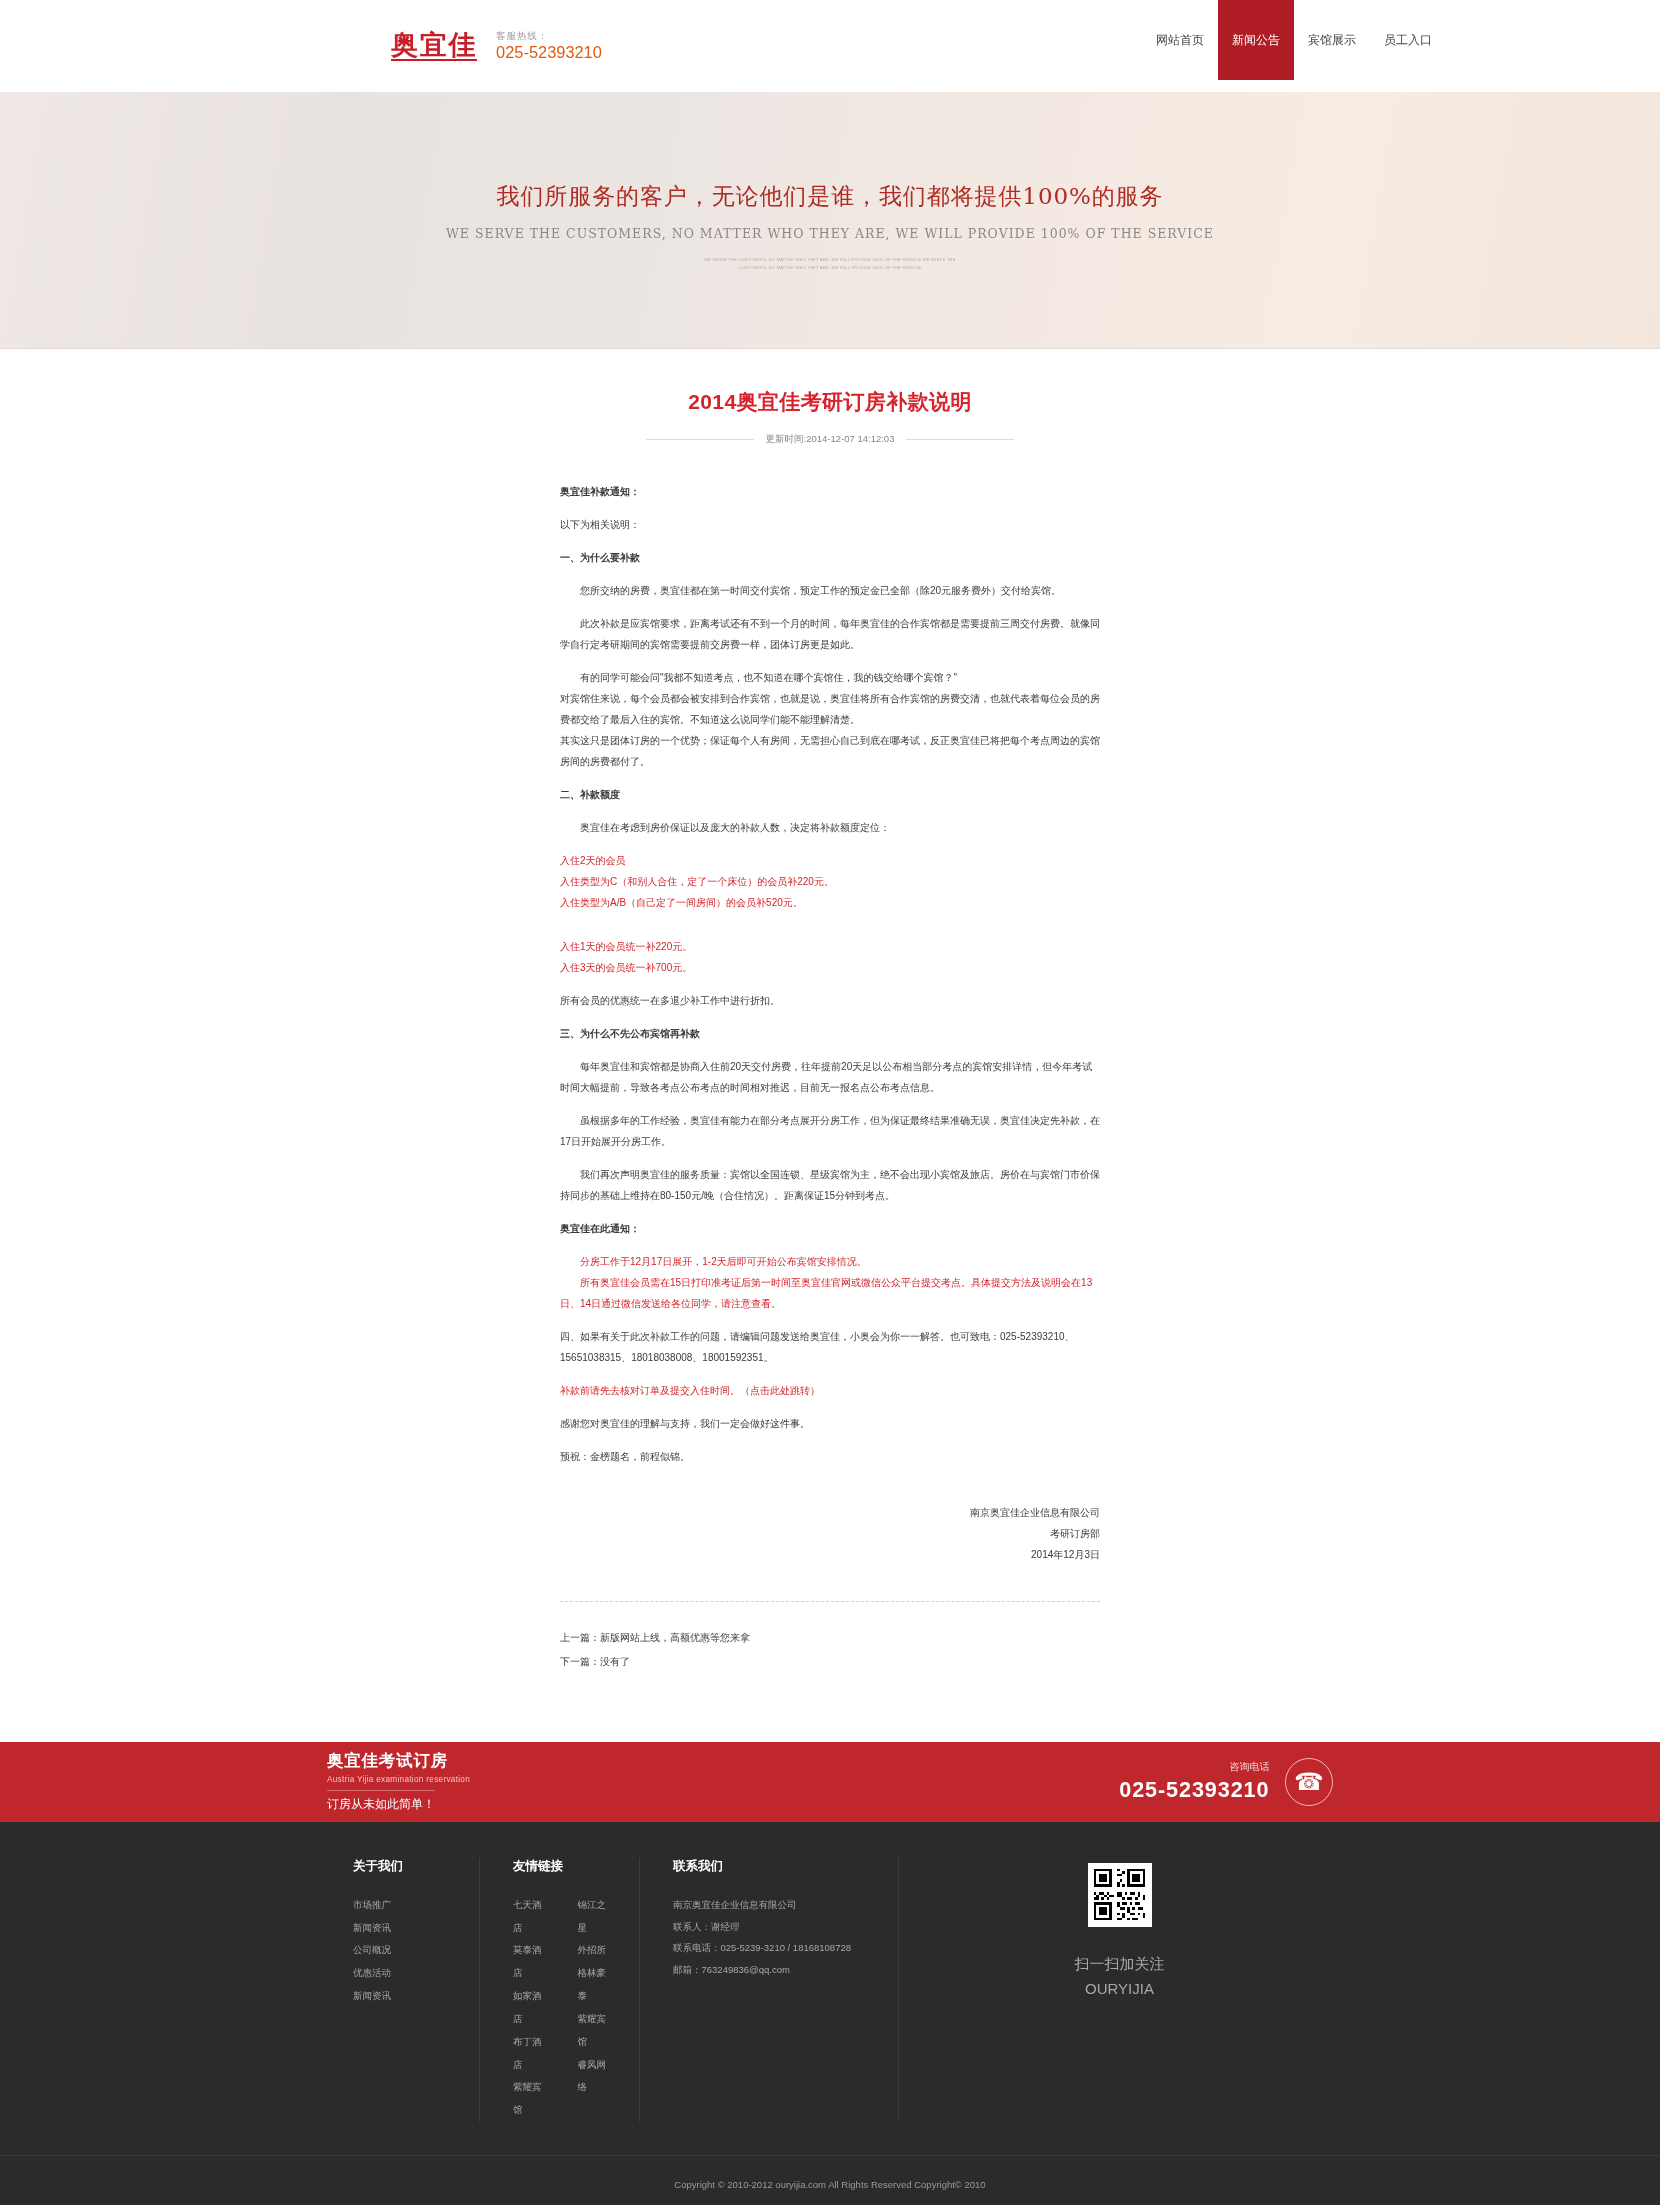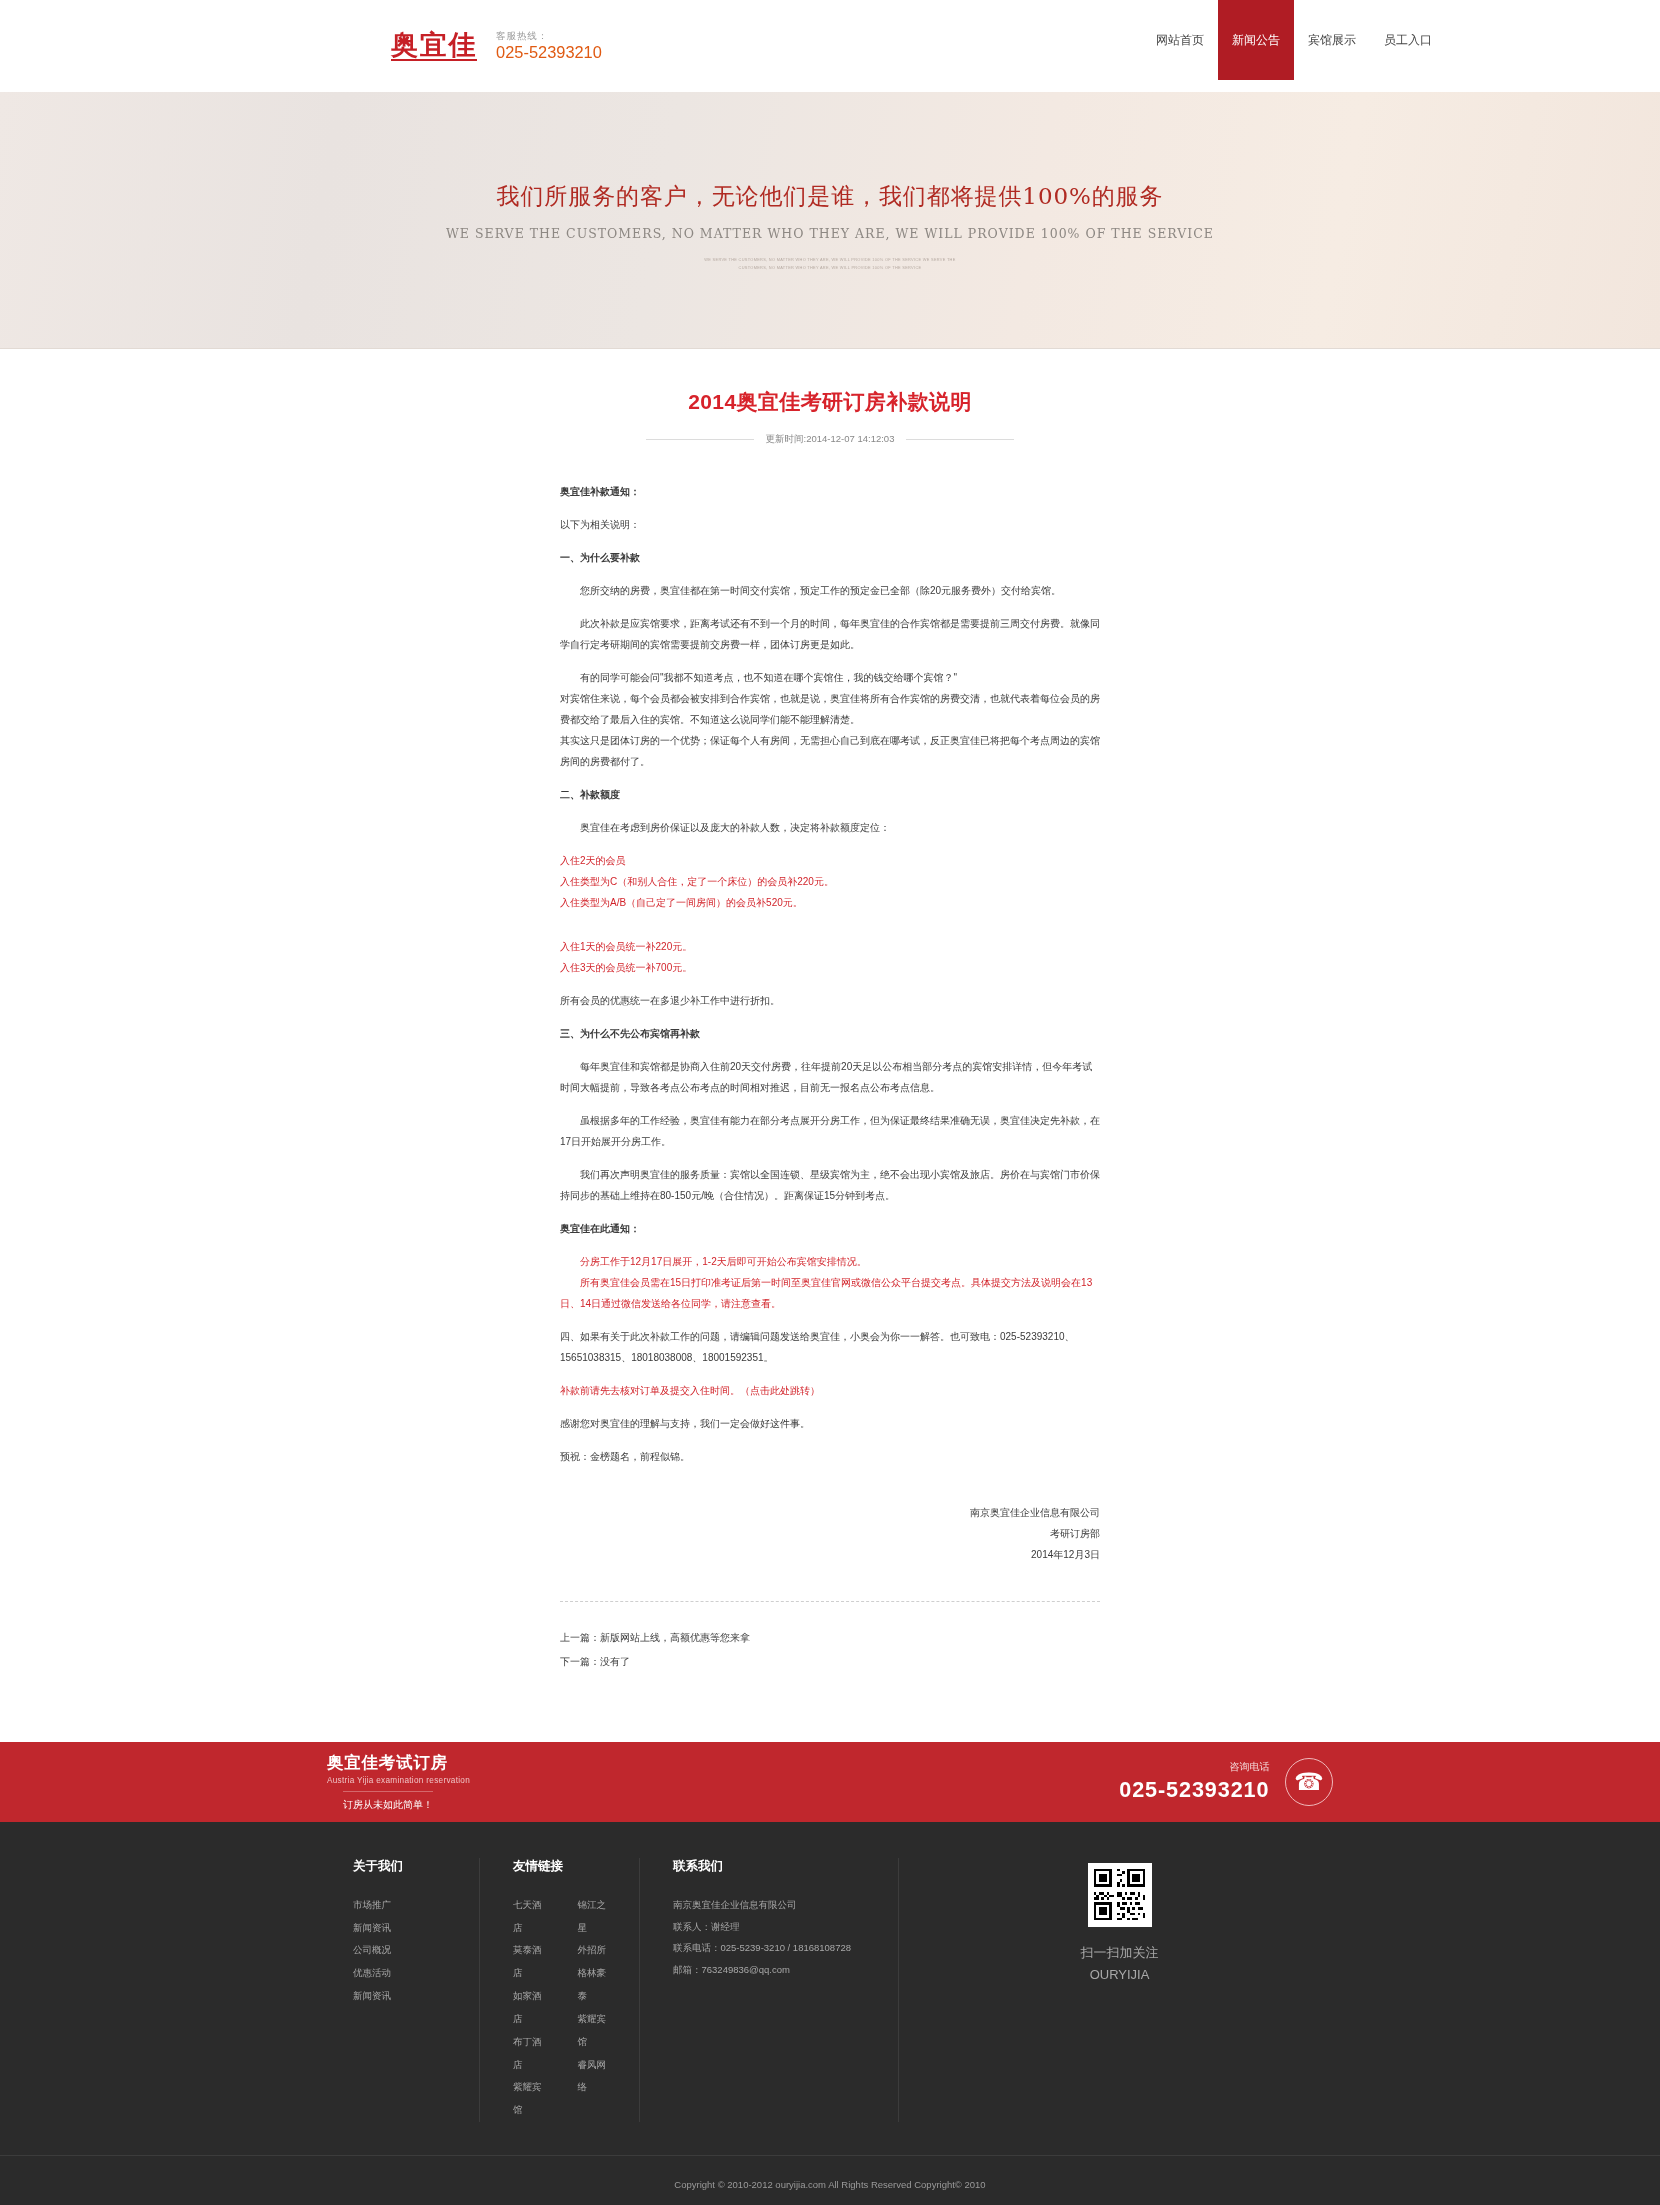--- a/index.html
+++ b/index.html
@@ -137,21 +137,21 @@
     margin-top:42px;
     height:80px;
     background:#c0272d;
     color:#fff;
     display:flex;
     align-items:center;
   }
   .redbar-inner { width:1020px; margin:0 auto; display:flex; align-items:center; justify-content:space-between; padding:0 7px; }
   .rb-left .t1 { font-size:16.4px; font-weight:bold; letter-spacing:0.9px; }
   .rb-left .t2 { font-size:8.2px; color:#f0c3c5; margin-top:2.6px; letter-spacing:0.3px; }
-  .rb-left .t3 { font-size:10px; margin-top:6px; border-top:0.9px solid #d4676b; padding-top:5.2px; display:inline-block;margin-left:16px; }
+  .rb-left .t3 { font-size:12px; margin-top:6px; border-top:0.9px solid #d4676b; padding-top:5.2px; display:inline-block; }
   .rb-right { display:flex; align-items:center; gap:15.6px; }
   .rb-right .lbl { font-size:10px; color:#f6dcdd; text-align:right; }
   .rb-right .num { font-size:21.6px; font-weight:bold; letter-spacing:0.9px; margin-top:3.5px; text-align:right; }
   .phone-circle {
     width:48px; height:48px; border-radius:50%;
     border:1.7px solid #f0b8ba;
     display:flex; align-items:center; justify-content:center;
     font-size:24px; color:#fff;
   }
 
@@ -166,21 +166,21 @@
   .fcol a { color:#a8a8a8; text-decoration:none; font-size:9.5px;font-family:Liberation Mono, monospace; }
   .col-about { width:160px; }
   .col-links { width:160px; }
   .col-links .two { display:flex; gap:36px; }
   .col-contact { width:259px; }
   .col-qr { flex:1; display:flex; flex-direction:column; align-items:center; padding-top:5.2px; }
   .qr {
     width:64px; height:64px; background:#fff; padding:3.5px;
   }
   .qr svg { display:block; }
-  .col-qr .cap { font-size:13px; color:#a8a8a8; margin-top:15px; line-height:1.7; text-align:center; }
+  .col-qr .cap { font-size:15px; color:#a8a8a8; margin-top:24px; line-height:1.7; text-align:center; }
 
   .copyright {
     border-top:0.9px solid #3c3c3c;
     text-align:center;
     font-size:9.5px;
     color:#9a9a9a;
     padding:19px 0 22.5px 0;
     line-height:2;
   }
 </style>

